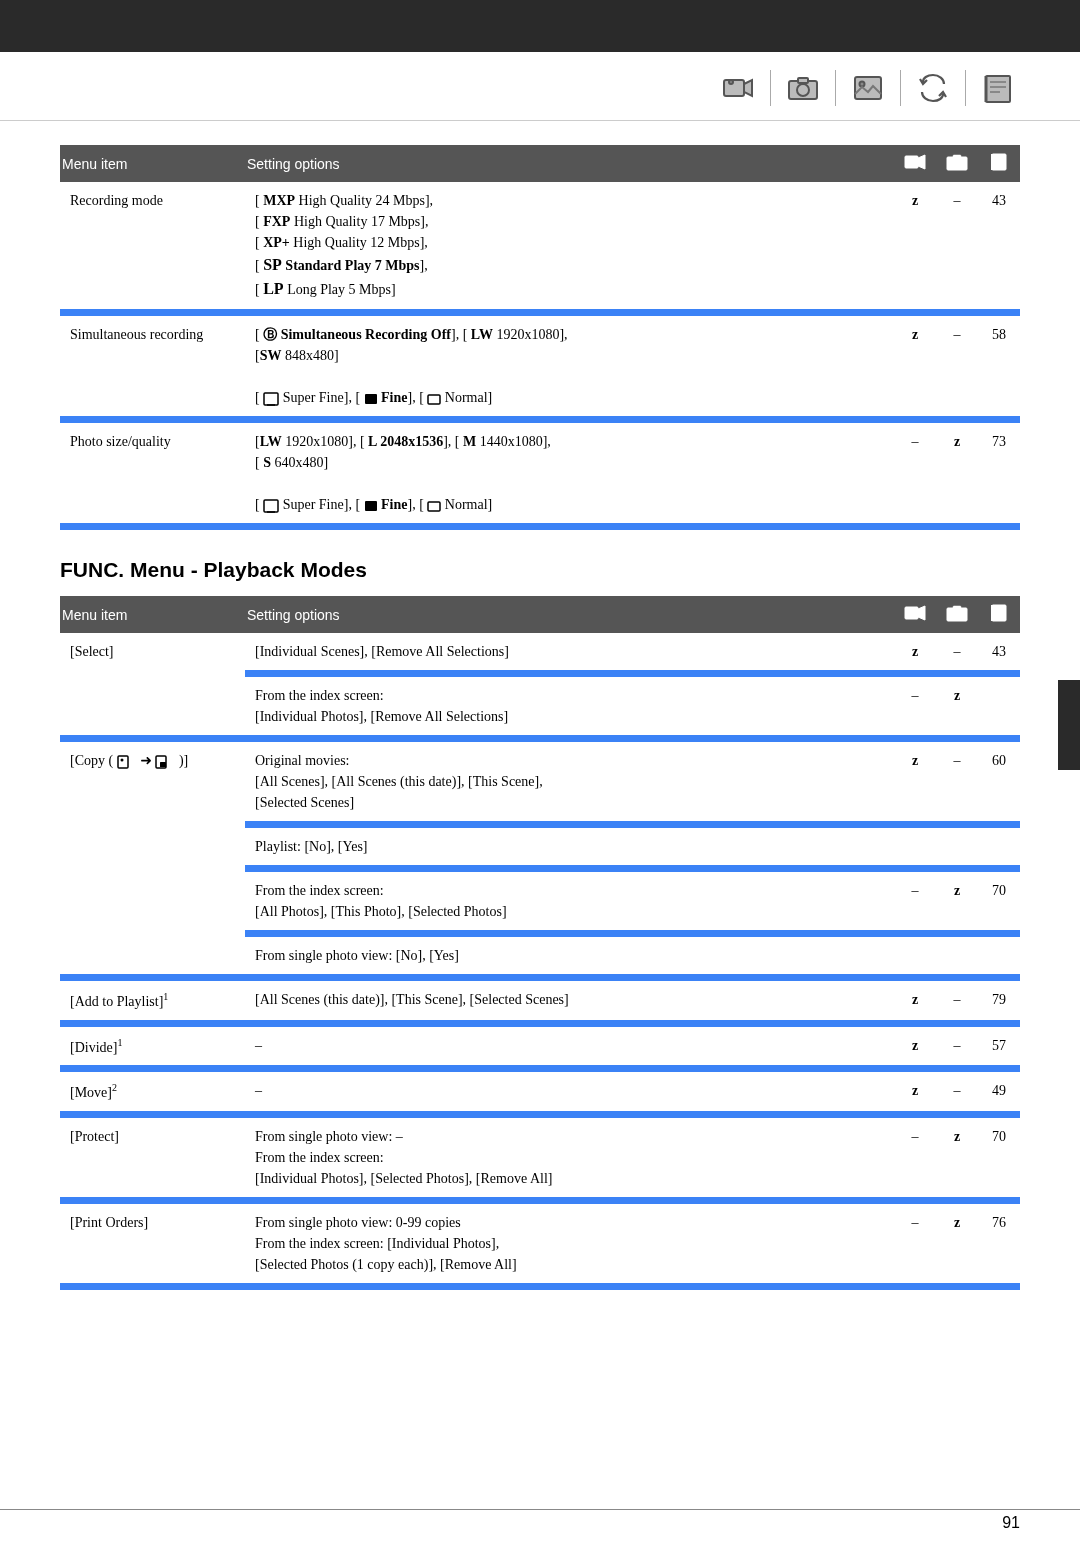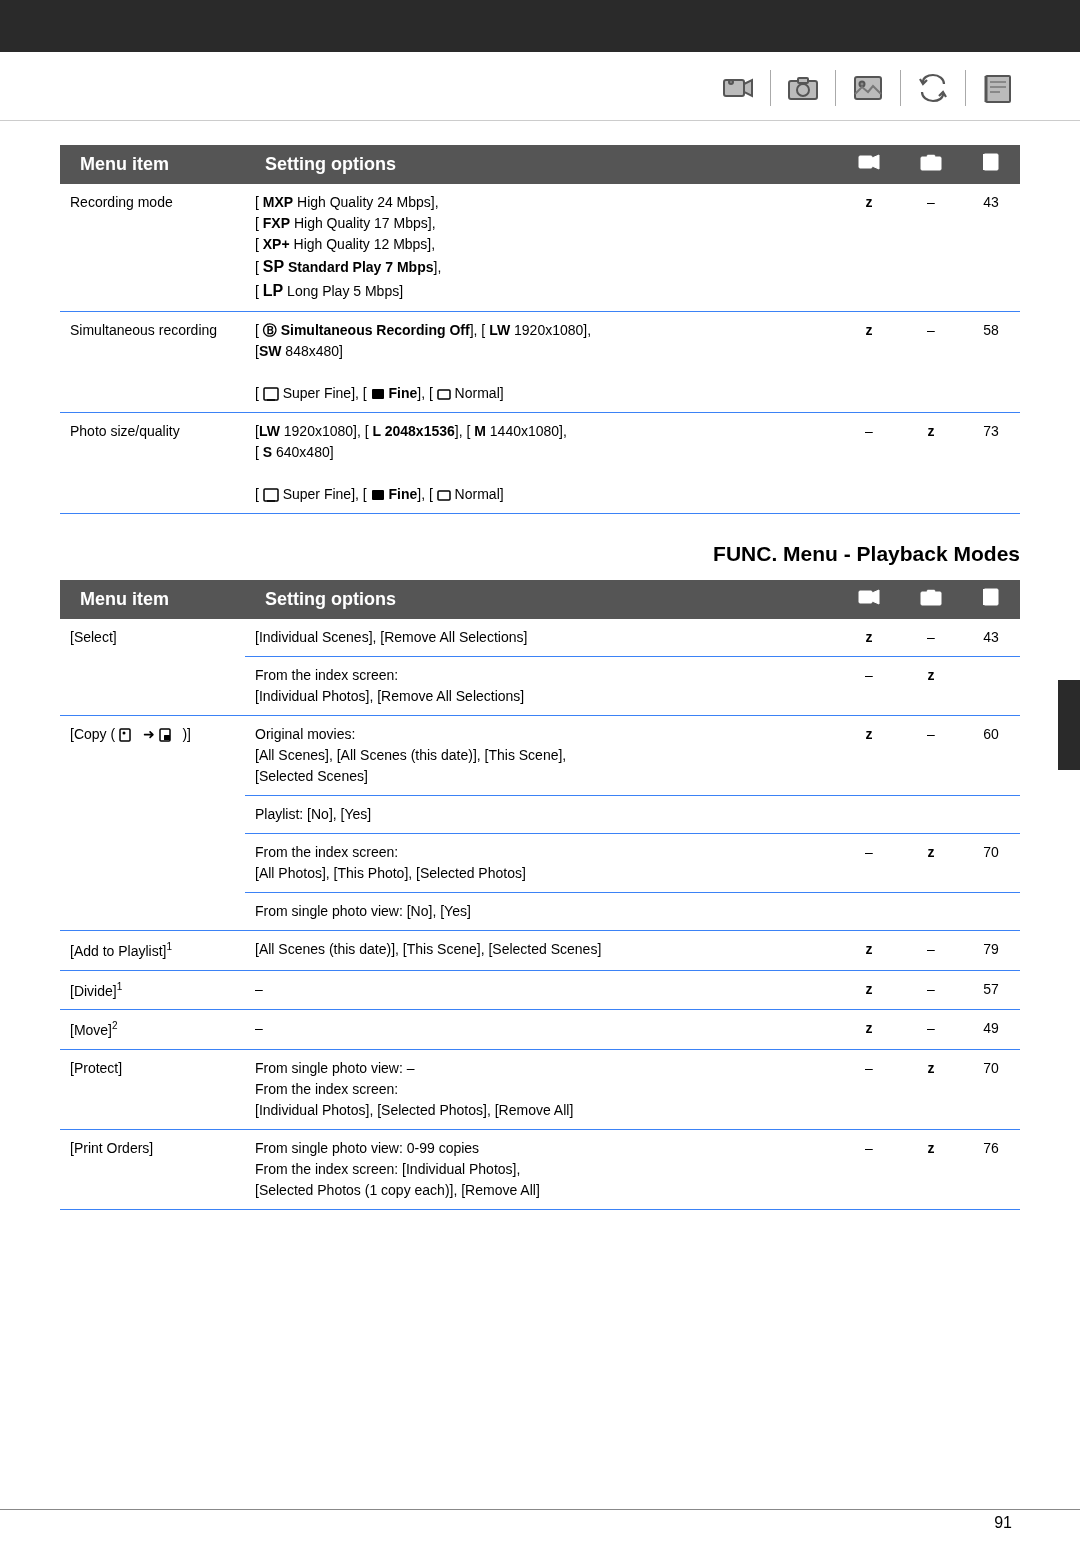--- a/index.html
+++ b/index.html
@@ -37,42 +37,42 @@
       height: 36px;
       background: #aaa;
     }
     .content {
       padding: 24px 60px 40px 60px;
     }
     .section-title {
       font-size: 21px;
       font-weight: bold;
       margin: 28px 0 14px 0;
-      text-align: right;
     }
     table {
       width: 100%;
       border-collapse: collapse;
       margin-bottom: 24px;
     }
     thead tr {
       background: #555;
       color: #fff;
     }
     thead th {
-      padding: 8px 20px;
-      font-weight: bold;
-      font-size: 18px;
+      padding: 8px 2px;
+      font-weight: normal;
+      font-size: 14px;
       text-align: left;
     }
     thead th.center {
       text-align: center;
     }
     tbody tr {
-      border-bottom: 1px solid #3b82f6;
+      border-bottom: 7px solid #3b82f6;
+      font-family: Liberation Serif, serif;
     }
     tbody tr:first-child td {
       border-top: none;
     }
     td {
       padding: 8px 10px;
       vertical-align: top;
       font-size: 14px;
       line-height: 1.5;
     }
@@ -86,21 +86,21 @@
     }
     td.flag-col {
       text-align: center;
       width: 42px;
       font-size: 14px;
     }
     .bold { font-weight: bold; }
     .page-num {
       position: absolute;
       bottom: 28px;
-      right: 68px;
+      right: 60px;
       font-size: 16px;
     }
     .bottom-line {
       position: absolute;
       bottom: 50px;
       left: 0;
       right: 0;
       height: 1px;
       background: #888;
     }

